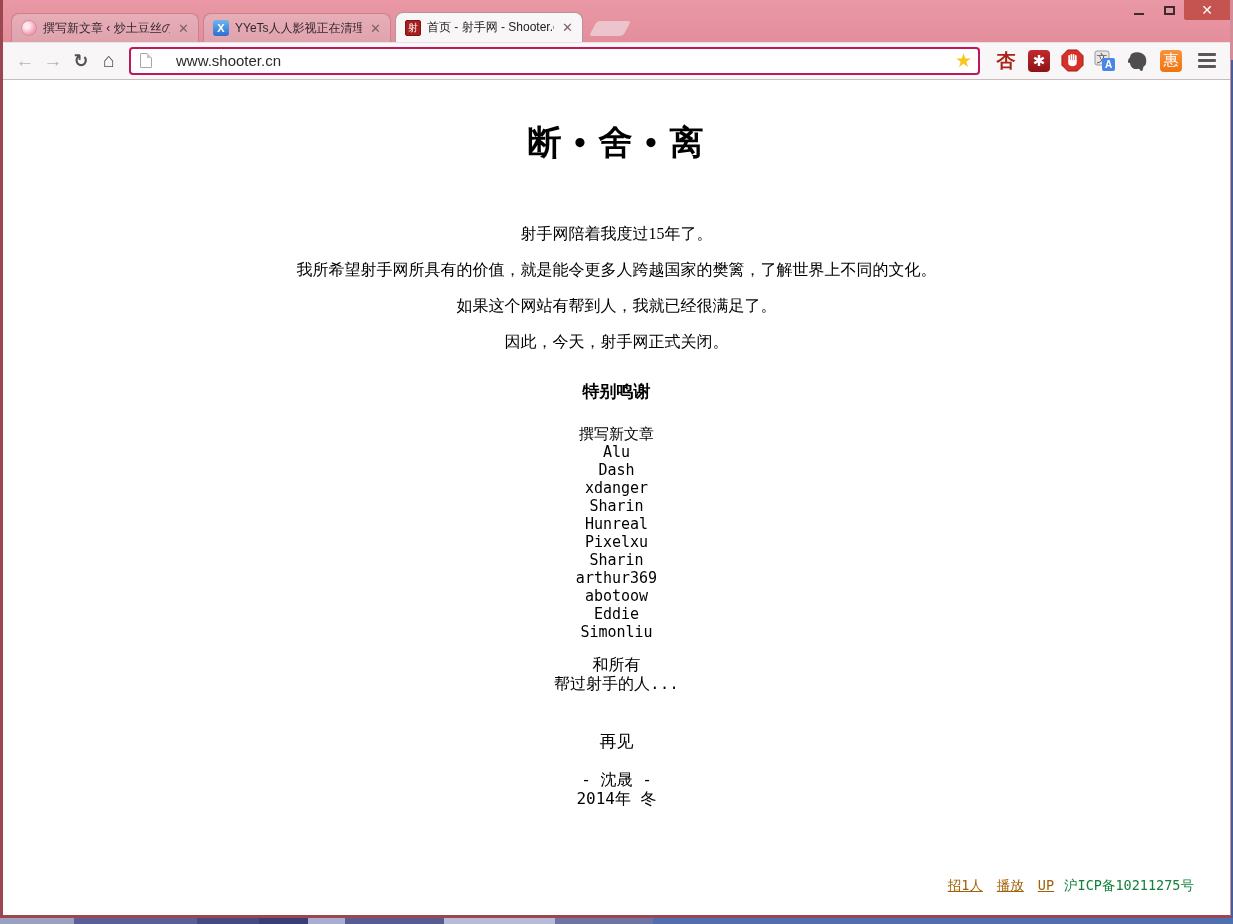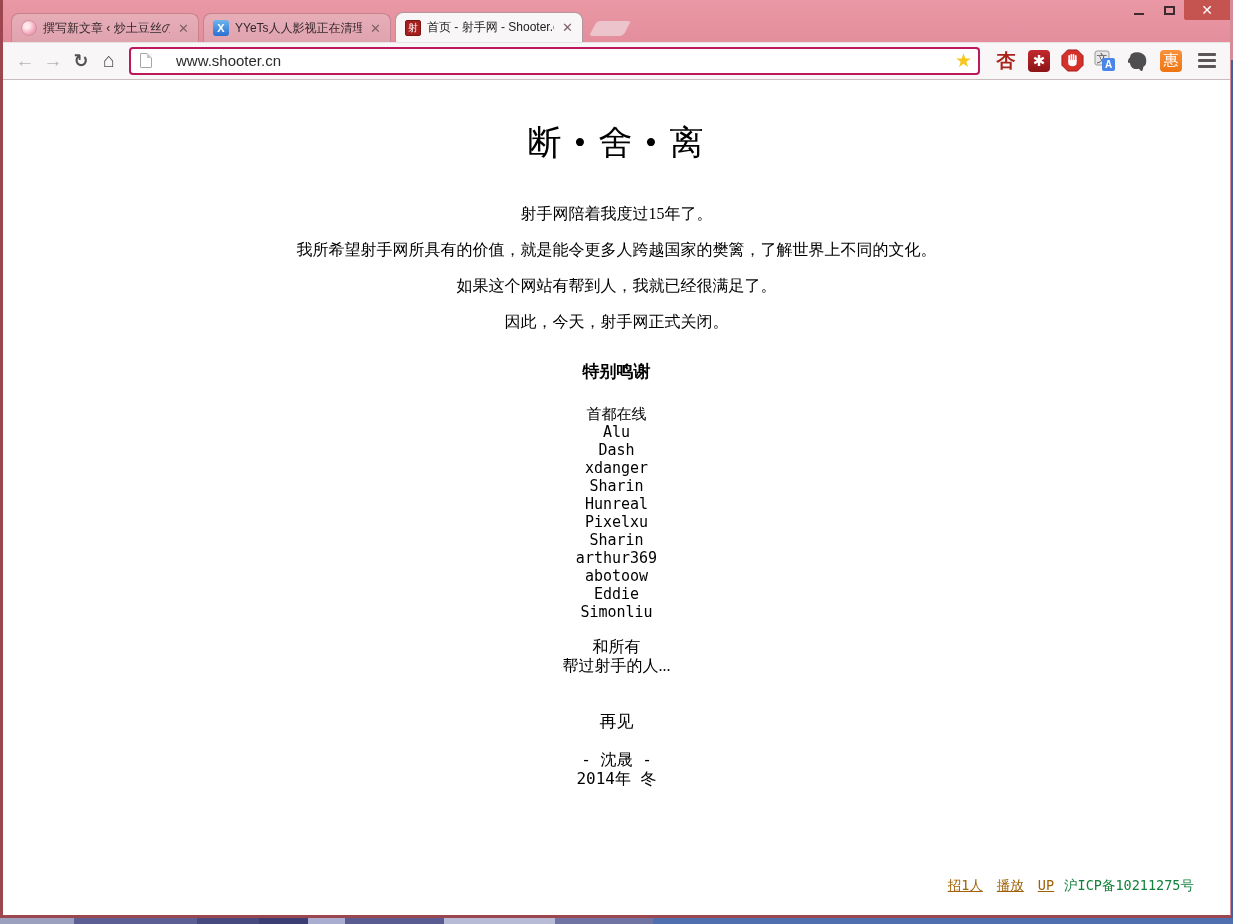--- a/index.html
+++ b/index.html
@@ -59,26 +59,26 @@
   .ext-asterisk { width:22px; height:22px; border-radius:4px; background:linear-gradient(#c2292d,#8c1418);
                   color:#fff; font-size:15px; display:flex; align-items:center; justify-content:center; }
   .ext-huihui { width:22px; height:22px; border-radius:4px; background:linear-gradient(#f8923c,#ef7412);
                 color:#fff; font-size:15px; display:flex; align-items:center; justify-content:center; }
   .menu-btn { width:30px; height:26px; margin-left:8px; display:flex; flex-direction:column; justify-content:center; gap:3px; align-items:center; }
   .menu-btn .mbar { width:18px; height:3px; background:#5c5658; border-radius:1px; }
 
   
   .content { flex:1; background:#fff; position:relative; overflow:hidden; text-align:center;
              font-family:"Liberation Serif","DejaVu Serif",serif; color:#000; }
-  .page-title { font-size:34px; font-weight:normal; margin-top:40px; margin-bottom:40px; letter-spacing:2px; }
+  .page-title { font-size:34px; font-weight:bold; margin-top:40px; margin-bottom:60px; letter-spacing:2px; }
   .para { font-size:16px; line-height:16px; margin:0 0 20px; }
   .thanks-heading { font-size:17px; font-weight:bold; margin-top:30px; margin-bottom:22px; }
   .names { font-family:"DejaVu Sans Mono","Liberation Mono",monospace; font-size:15px; line-height:18px; }
   .name-item { line-height:18px; }
-  .and-all { margin-top:16px; font-size:16px; line-height:19px; }
+  .and-all { margin-top:16px; font-size:16px; line-height:19px;font-family:Liberation Mono, monospace; }
   .goodbye { margin-top:35px; font-size:17px; }
   .sig-block { margin-top:17px; font-size:16px; line-height:19px;
                font-family:"DejaVu Sans Mono","Liberation Mono",monospace; }
   .footer { position:absolute; right:36px; bottom:20px; font-size:13.5px;
             font-family:"Liberation Sans","DejaVu Sans",sans-serif; display:flex; gap:14px; align-items:center; }
   .footer-link { color:#a16207; text-decoration:underline; cursor:pointer;
                  font-family:"DejaVu Sans Mono","Liberation Mono",monospace; font-size:13.5px; }
   .icp { color:#15803d; margin-left:-4px; font-family:"DejaVu Sans Mono","Liberation Mono",monospace; }
 
   
@@ -192,21 +192,21 @@
       <div>
           <p class="para">射手网陪着我度过15年了。</p>
           <p class="para">我所希望射手网所具有的价值，就是能令更多人跨越国家的樊篱，了解世界上不同的文化。</p>
           <p class="para">如果这个网站有帮到人，我就已经很满足了。</p>
           <p class="para">因此，今天，射手网正式关闭。</p>
         </div>
 
       <div class="thanks-heading">特别鸣谢</div>
 
       <div class="names">
-          <div class="name-item">首都在线</div>
+          <div class="name-item">撰写新文章</div>
           <div class="name-item">Alu</div>
           <div class="name-item">Dash</div>
           <div class="name-item">xdanger</div>
           <div class="name-item">Sharin</div>
           <div class="name-item">Hunreal</div>
           <div class="name-item">Pixelxu</div>
           <div class="name-item">Sharin</div>
           <div class="name-item">arthur369</div>
           <div class="name-item">abotoow</div>
           <div class="name-item">Eddie</div>

